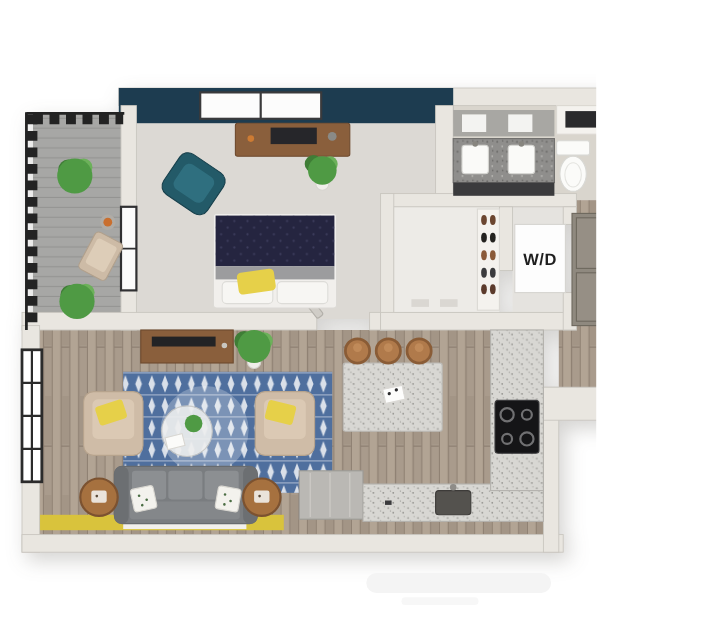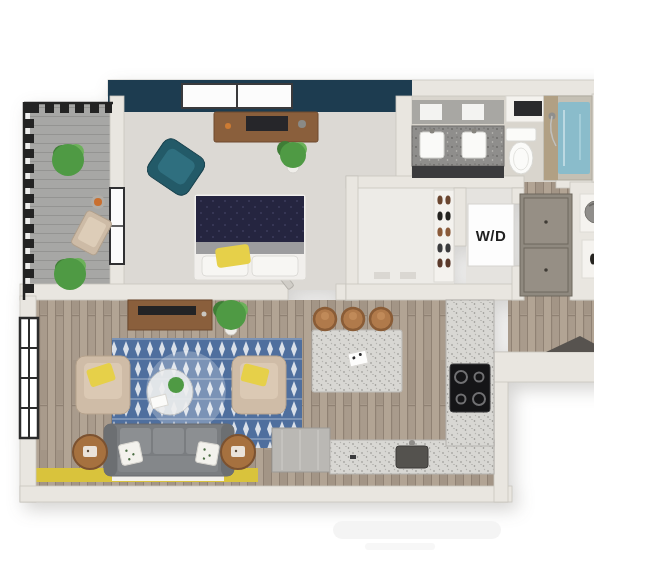--- a/index.html
+++ b/index.html
@@ -1,16 +1,16 @@
 <!DOCTYPE html>
 <html><head>
 <meta charset="utf-8">
 <style>
   html,body{margin:0;padding:0;background:#ffffff;}
-  .stage{position:relative;width:594px;height:585px;background:#ffffff;overflow:hidden;
+  .stage{position:relative;width:542px;height:585px;background:#ffffff;overflow:hidden;
          font-family:"Liberation Sans", sans-serif;}
   svg.plan{position:absolute;left:0;top:0;
            filter:drop-shadow(5px 7px 9px rgba(60,55,45,.22));}
   .wall{fill:#e9e6e0;stroke:#c9c6bf;stroke-width:.8;}
   .wd-text{font-family:"Liberation Sans", sans-serif;font-size:15px;font-weight:bold;
            letter-spacing:.5px;text-anchor:middle;}
   .watermark{position:absolute;left:333px;top:521px;width:168px;height:18px;
              background:#f4f4f4;border-radius:9px;}
   .watermark2{position:absolute;left:365px;top:543px;width:70px;height:7px;
               background:#f7f7f7;border-radius:4px;}

